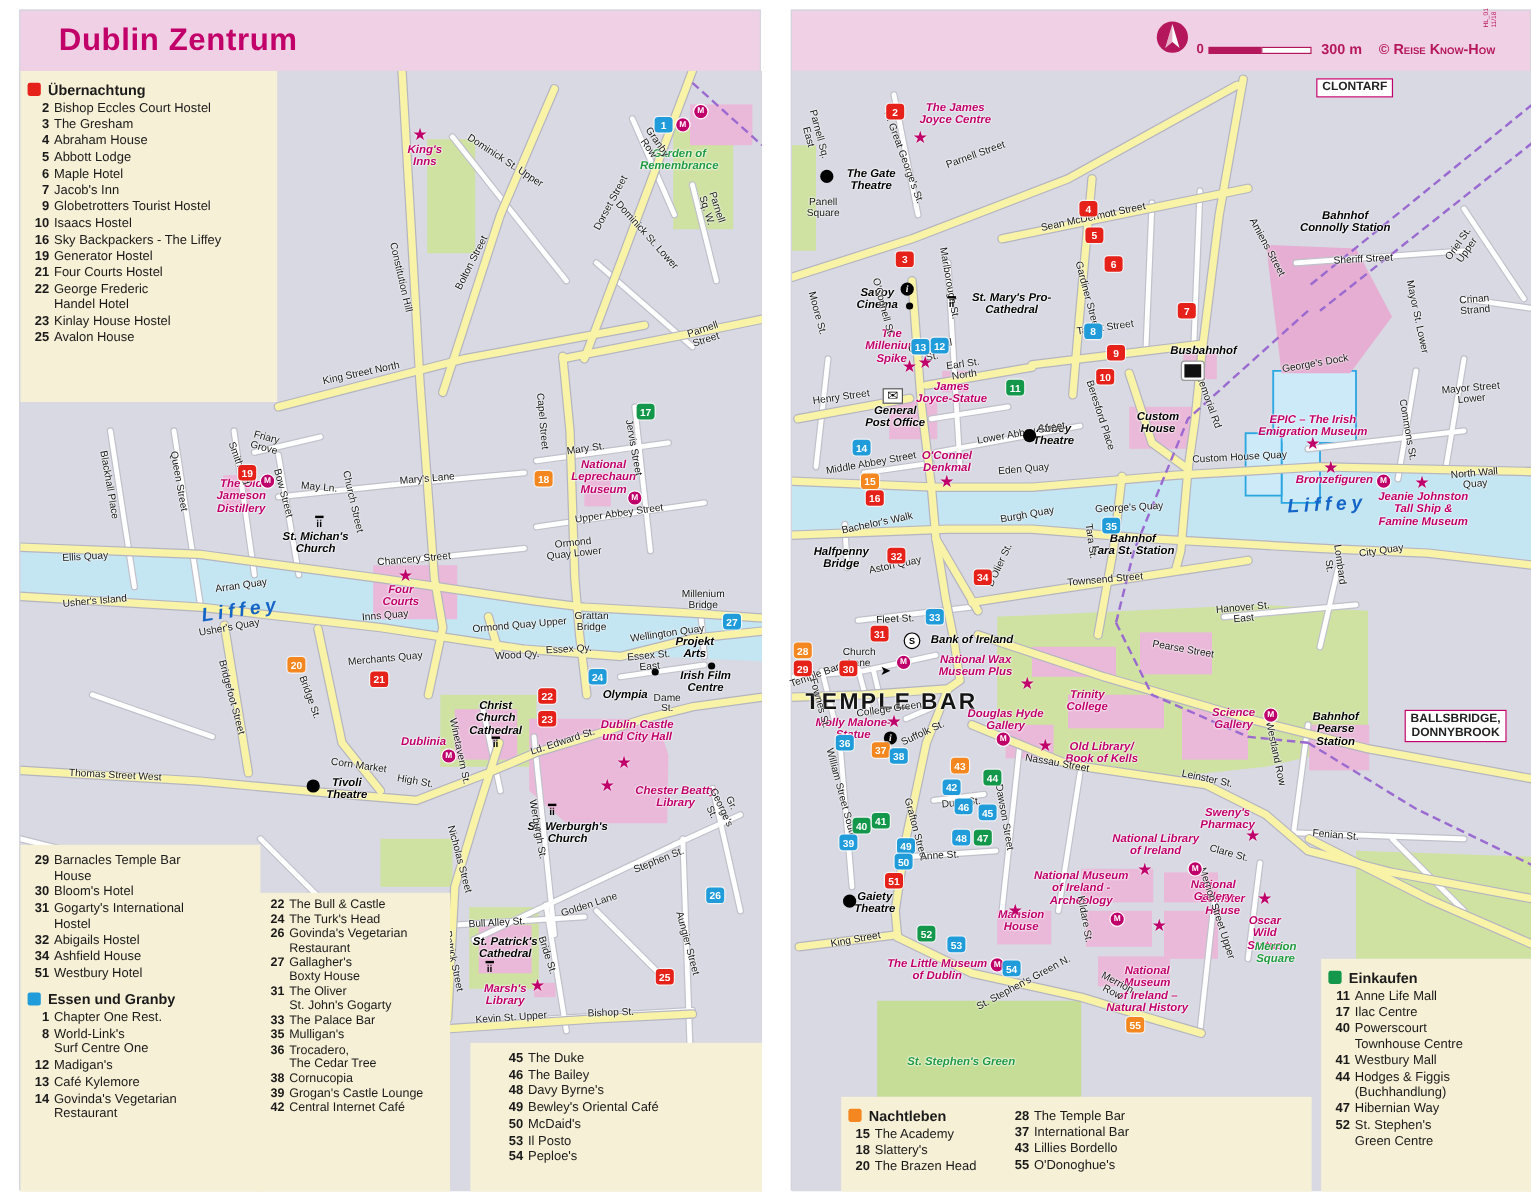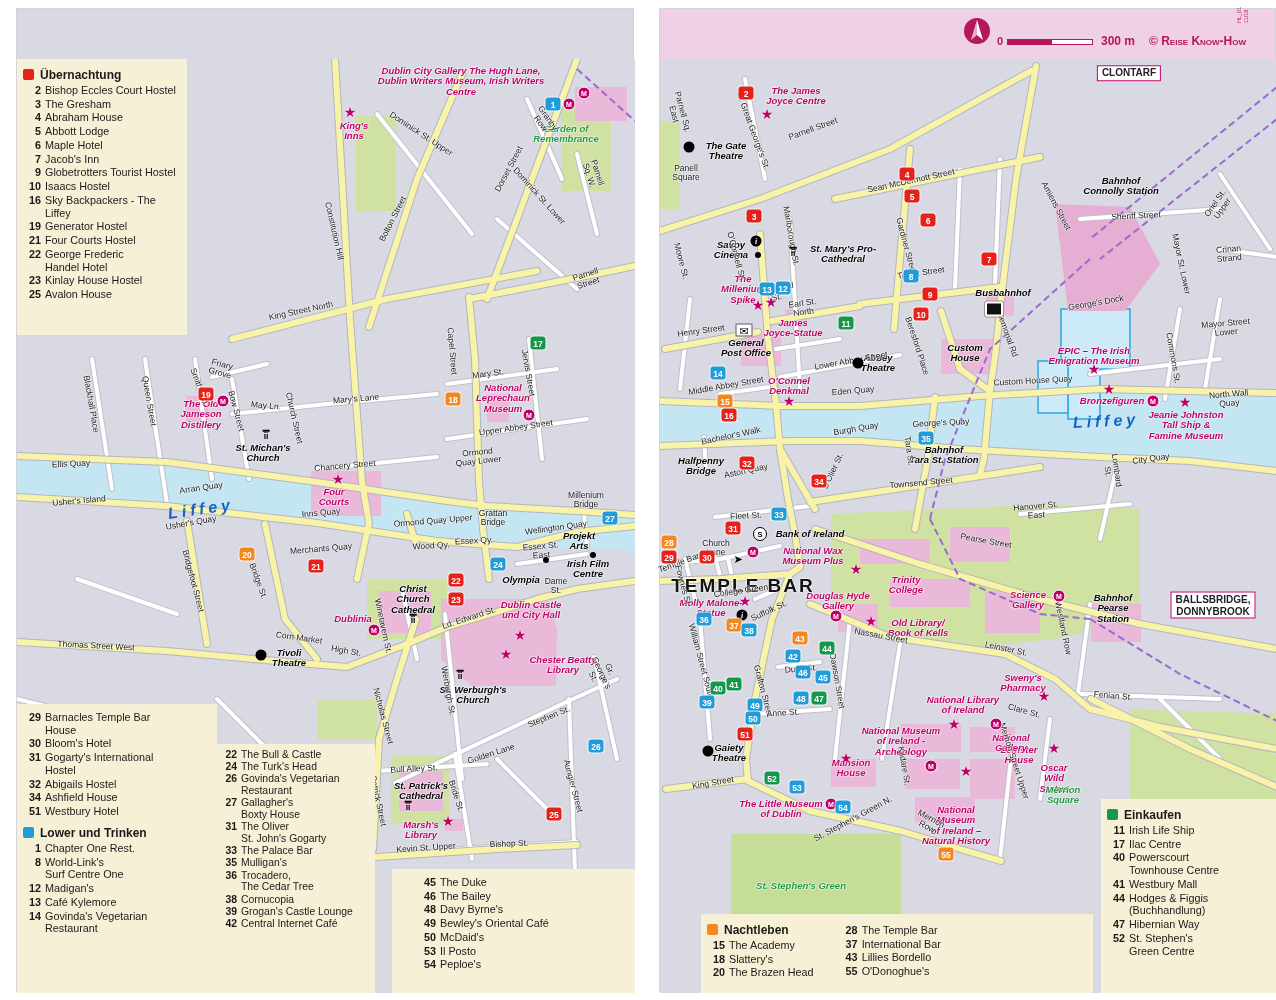--- a/index.html
+++ b/index.html
@@ -43,32 +43,35 @@
   .ic.bus{width:14px;height:11px;background:#111;border-radius:2px;border:2px solid #fff;box-shadow:0 0 0 1px #999}
   .ic.bank{width:12px;height:12px;border-radius:50%;background:#fff;border:1.5px solid #000;color:#000;font-size:7.5px;font-weight:bold}
   .ic.arrow{color:#000;font-size:11px}
   
   .lg{position:absolute;background:#f6f0d6;z-index:8;box-sizing:border-box;padding:6px 6px 4px 6px;color:#1a1a1a}
   .lg-head{display:flex;align-items:flex-start;gap:6px;font-weight:bold;font-size:12px;margin:3px 0 2px 0}
   .lg-sq{width:11px;height:11px;border-radius:2px;flex:none;margin-top:1px}
   .lg-row{display:flex;gap:4px;font-size:10.8px;line-height:1.18;margin:1px 0}
   .lg-row .lg-n{width:18px;text-align:right;font-weight:bold;flex:none}
   .lg-row .lg-t{white-space:pre-line}
-  #lgTop{left:0;top:0;width:170px;height:276px}
+  #lgTop{left:0;top:0;width:214px;height:276px}
   #lgBL-A{left:0;top:645px;width:200px;height:289px}
   #lgBL-B{left:196px;top:685px;width:162px;height:249px;padding-top:4px}
   #lgBL-B .lg-row{font-size:10.4px;line-height:1.13;margin:.5px 0}
   #lgBL-C{left:375px;top:810px;width:243px;height:124px;padding-left:26px}
   #lgNight{left:41px;top:855px;width:392px;height:79px;display:flex;gap:26px}
   #lgShop{left:441px;top:740px;width:176px;height:194px}
 </style>
 </head>
 <body>
 
 <div class="page" id="pageL">
+  <div class="band">
+    <div class="title">Dublin Zentrum</div>
+  </div>
   <div class="map" id="mapL">
     <svg id="svgL" width="618" height="934" viewBox="0 0 618 934">
         <rect x="0" y="0" width="618" height="934" fill="#d8d9e2"></rect>
         <rect x="339" y="57" width="40" height="95" fill="#cfe2a2"></rect>
         <rect x="544" y="47" width="50" height="85" fill="#cfe2a2"></rect>
         <rect x="350" y="520" width="80" height="60" fill="#cfe2a2"></rect>
         <rect x="374" y="697" width="58" height="68" fill="#cfe2a2"></rect>
         <rect x="300" y="640" width="60" height="40" fill="#cfe2a2"></rect>
         <polygon points="0,400 150,405 300,425 450,445 602,455 618,458 618,492 450,485 300,465 150,448 0,440" fill="#c4e5f2"></polygon>
         <rect x="294" y="412" width="70" height="45" fill="#eab9d9"></rect>
@@ -258,21 +261,21 @@
             <span class="lg-n">34</span>
             <span class="lg-t">Ashfield House</span>
           </div>
           <div class="lg-row">
             <span class="lg-n">51</span>
             <span class="lg-t">Westbury Hotel</span>
           </div>
         </div>
       <div class="lg-head" style="margin-top:8px">
         <span class="lg-sq" id="sqE" style="background: rgb(31, 156, 217);"></span>
-        <span>Lower und Trinken</span>
+        <span>Essen und Granby</span>
       </div>
       <div id="listE1">
           <div class="lg-row">
             <span class="lg-n">1</span>
             <span class="lg-t">Chapter One Rest.</span>
           </div>
           <div class="lg-row">
             <span class="lg-n">8</span>
             <span class="lg-t">World-Link's
 Surf Centre One</span>
@@ -369,22 +372,20 @@
           <div class="lg-row">
             <span class="lg-n">53</span>
             <span class="lg-t">Il Posto</span>
           </div>
           <div class="lg-row">
             <span class="lg-n">54</span>
             <span class="lg-t">Peploe's</span>
           </div>
         </div>
     </div>
-  <div class="lbl mag" style="left: 444px; top: 22px; transform: translate(-50%, -50%);">Dublin City Gallery The Hugh Lane,
-Dublin Writers Museum, Irish Writers Centre</div>
       <div class="lbl mag" style="left: 337px; top: 72px; transform: translate(-50%, -50%);">King's
 Inns</div>
       <div class="lbl pk" style="left: 549px; top: 75px; transform: translate(-50%, -50%);">Garden of
 Remembrance</div>
       <div class="lbl mag" style="left: 184px; top: 355px; transform: translate(-50%, -50%);">The Old
 Jameson
 Distillery</div>
       <div class="lbl poi" style="left: 246px; top: 394px; transform: translate(-50%, -50%);">St. Michan's
 Church</div>
       <div class="lbl mag" style="left: 317px; top: 438px; transform: translate(-50%, -50%);">Four
@@ -710,21 +711,21 @@
       </div>
     </div>
     <div class="lg" id="lgShop">
       <div class="lg-head">
         <span class="lg-sq" id="sqS" style="background: rgb(19, 152, 75);"></span>
         <span>Einkaufen</span>
       </div>
       <div id="listS">
           <div class="lg-row">
             <span class="lg-n">11</span>
-            <span class="lg-t">Irish Life Ship</span>
+            <span class="lg-t">Anne Life Mall</span>
           </div>
           <div class="lg-row">
             <span class="lg-n">17</span>
             <span class="lg-t">Ilac Centre</span>
           </div>
           <div class="lg-row">
             <span class="lg-n">40</span>
             <span class="lg-t">Powerscourt
 Townhouse Centre</span>
           </div>

